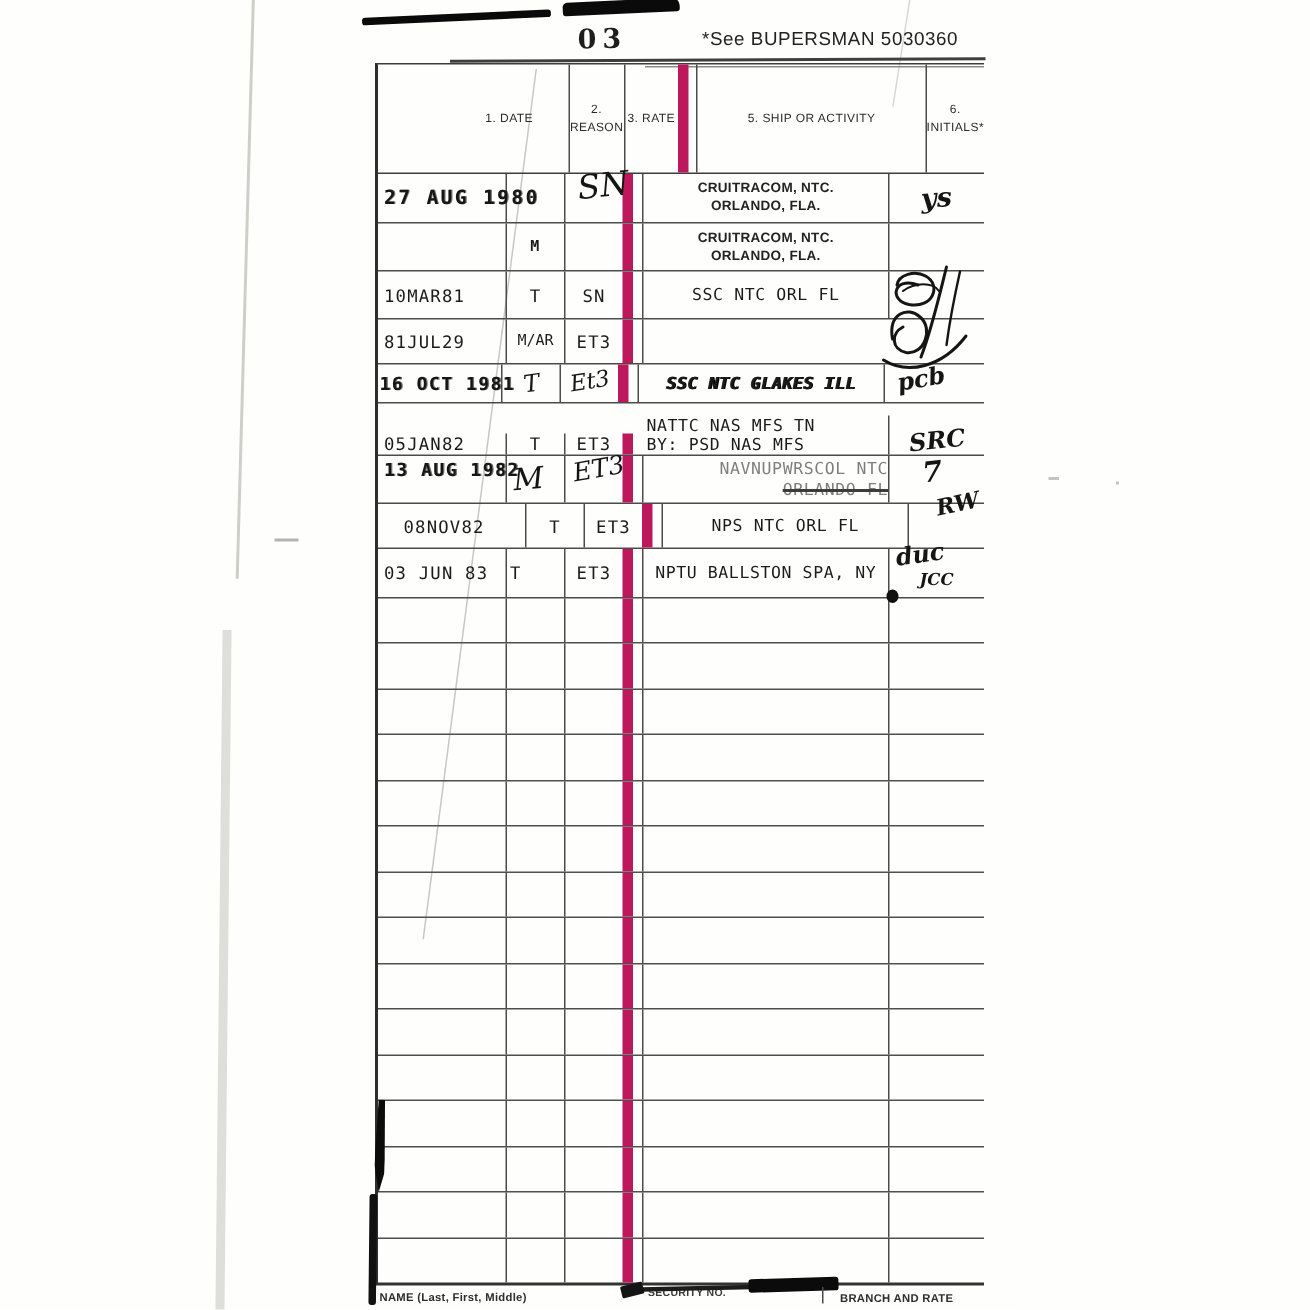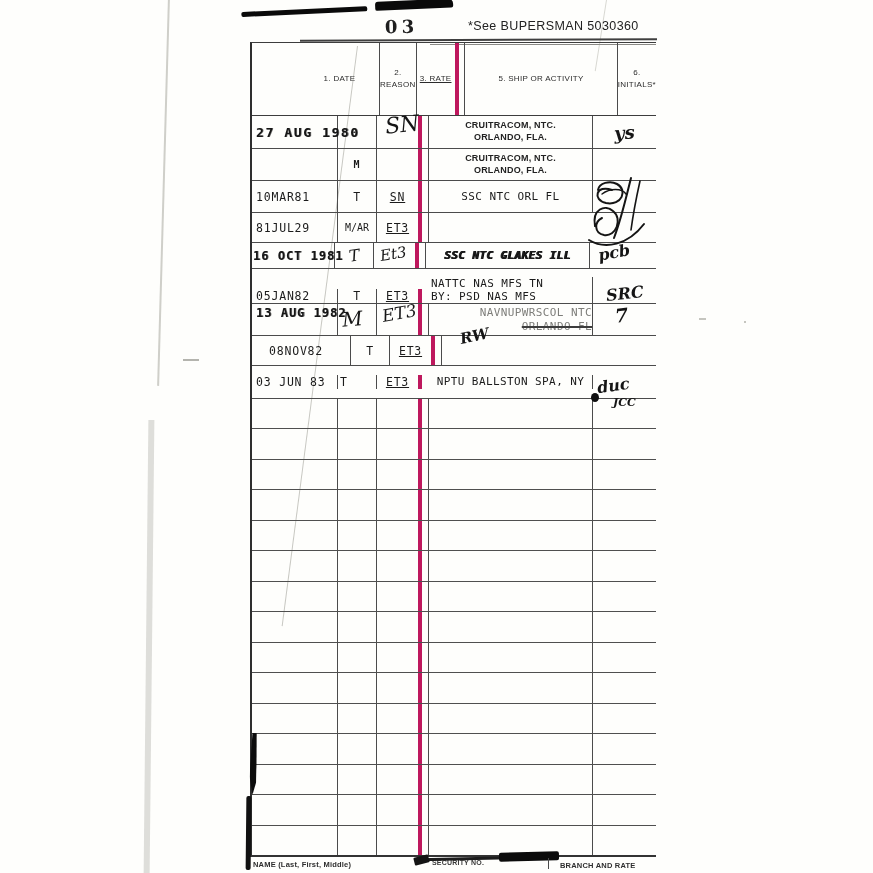--- a/index.html
+++ b/index.html
@@ -39,21 +39,21 @@
   .form{position:absolute;left:250px;top:42px;width:406px;height:815px;box-sizing:border-box;
         border-left:2px solid #2e2e2e;border-top:1.5px solid #3d3d3d;border-bottom:2px solid #333;
         display:flex;flex-direction:column;}
   .row{display:flex;border-bottom:1px solid #4b4b4b;box-sizing:border-box;flex:none;}
   .row.empty{flex:1;border-bottom:1px solid #4f4f4f;}
   .row.empty:last-child{border-bottom:none;}
   .cell{box-sizing:border-box;display:flex;align-items:center;justify-content:center;
         position:relative;overflow:visible;}
   .c-date{width:86px;border-right:1px solid #4b4b4b;justify-content:flex-start;padding-left:4px;}
   .c-reason{width:39px;border-right:1px solid #4b4b4b;}
-  .c-rate{width:45px;border-right:4px solid #be185d;text-decoration:underline;}
+  .c-rate{width:45px;border-right:7px solid #be185d;}
   .c-gap{width:7px;border-right:1px solid #4b4b4b;}
   .c-ship{width:164px;border-right:1px solid #4b4b4b;flex-direction:column;justify-content:center;}
   .c-init{flex:1;}
   .hdr .cell{font-size:8px;letter-spacing:0.3px;color:#2b2b2b;text-align:center;justify-content:center;
              padding-left:0;line-height:1.5;}
   .typed{font-family:"DejaVu Sans Mono", monospace;font-size:11.5px;letter-spacing:0.8px;color:#1b1b1b;}
   .stampdate{font-family:"DejaVu Sans Mono", monospace;font-weight:bold;font-size:12.5px;
              letter-spacing:1.6px;color:#161616;text-shadow:0.8px 0 0 rgba(0,0,0,0.55);white-space:nowrap;}
   .printbold{font-family:"Liberation Sans", sans-serif;font-weight:bold;font-size:9px;
              letter-spacing:0.2px;color:#222;text-align:center;line-height:1.3;}
@@ -192,26 +192,29 @@
       <div class="cell c-init">
         <span class="hand" style="font-size:19px;font-weight:bold;transform:rotate(-6deg);position:absolute;left:22px;top:0;">7</span>
       </div>
     </div>
 
     <div class="row" style="height:30px;padding-left:13px;">
       <div class="cell c-date typed">08NOV82</div>
       <div class="cell c-reason typed">T</div>
       <div class="cell c-rate typed">ET3</div>
       <div class="cell c-gap"></div>
+      <div class="cell c-ship shiptyped">
+        <div>NPS NTC ORL FL</div>
+      </div>
       <div class="cell c-init">
         <span class="hand" style="font-size:15px;font-weight:bold;transform:rotate(-12deg);position:absolute;left:18px;top:-9px;">RW</span>
       </div>
     </div>
 
-    <div class="row" style="height:33px;align-items:center;">
+    <div class="row" style="height:33px;">
       <div class="cell c-date typed" style="white-space:nowrap;">03 JUN 83</div>
       <div class="cell c-reason typed" style="justify-content:flex-start;padding-left:2px;">T</div>
       <div class="cell c-rate typed">ET3</div>
       <div class="cell c-gap"></div>
       <div class="cell c-ship shiptyped">
         <div>NPTU BALLSTON SPA, NY</div>
       </div>
       <div class="cell c-init">
         <span class="hand" style="font-size:16px;font-weight:bold;transform:rotate(-8deg);position:absolute;left:4px;top:-6px;">duc</span>
         <span class="hand" style="font-size:11px;font-weight:bold;position:absolute;left:20px;top:14px;">JCC</span>

